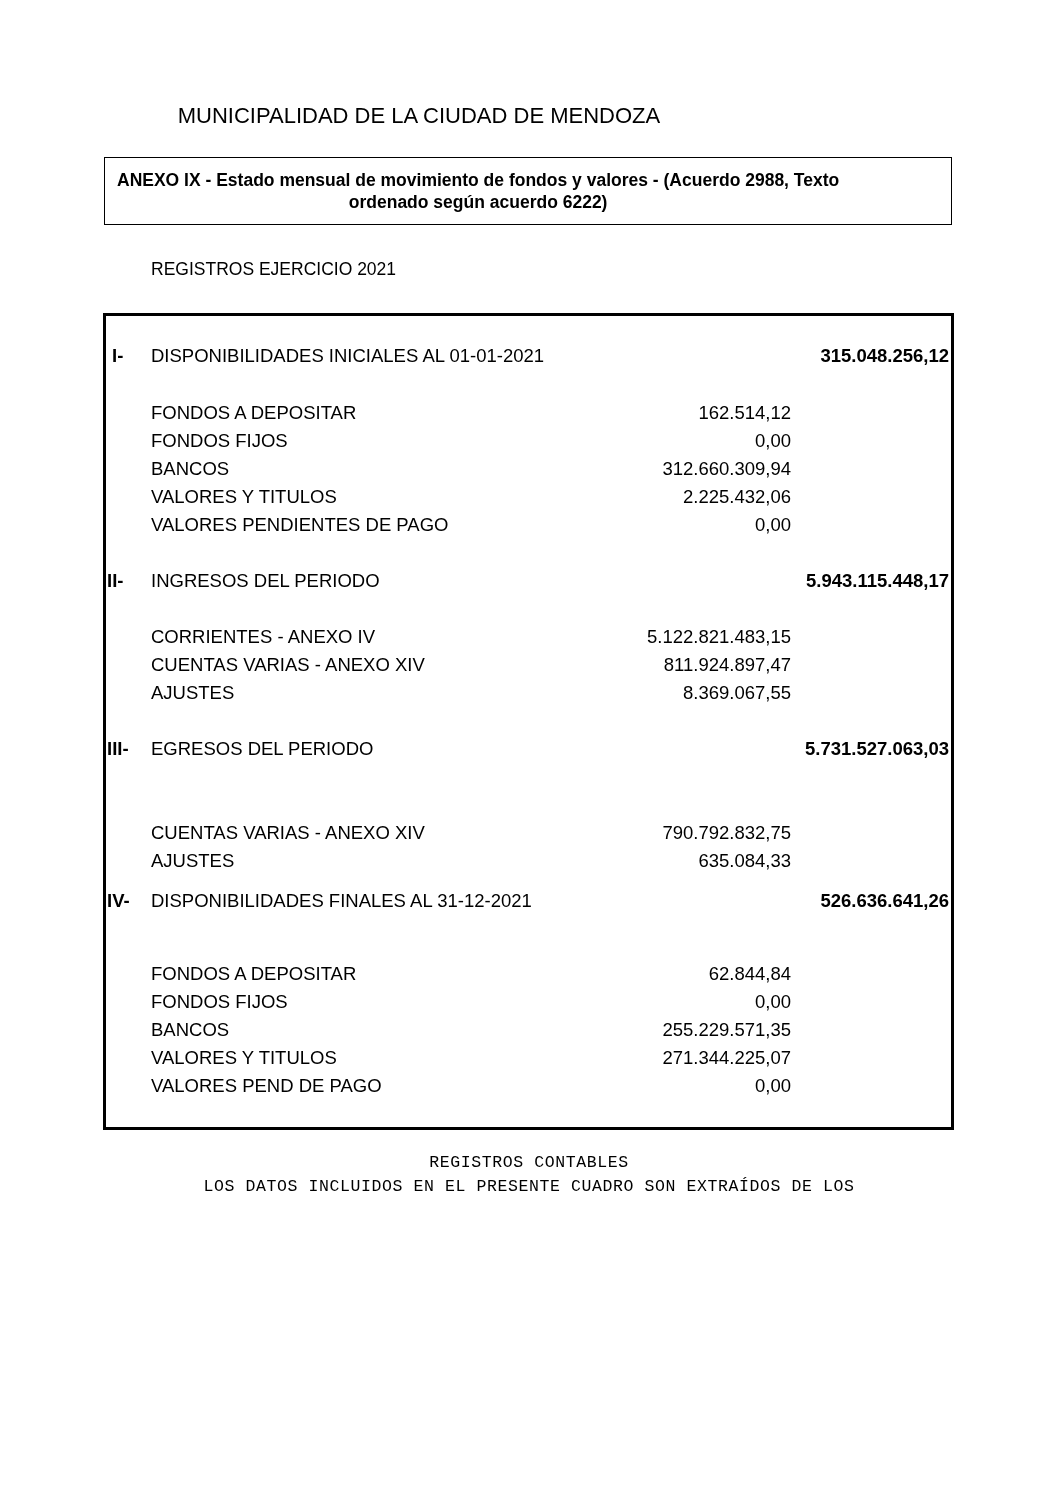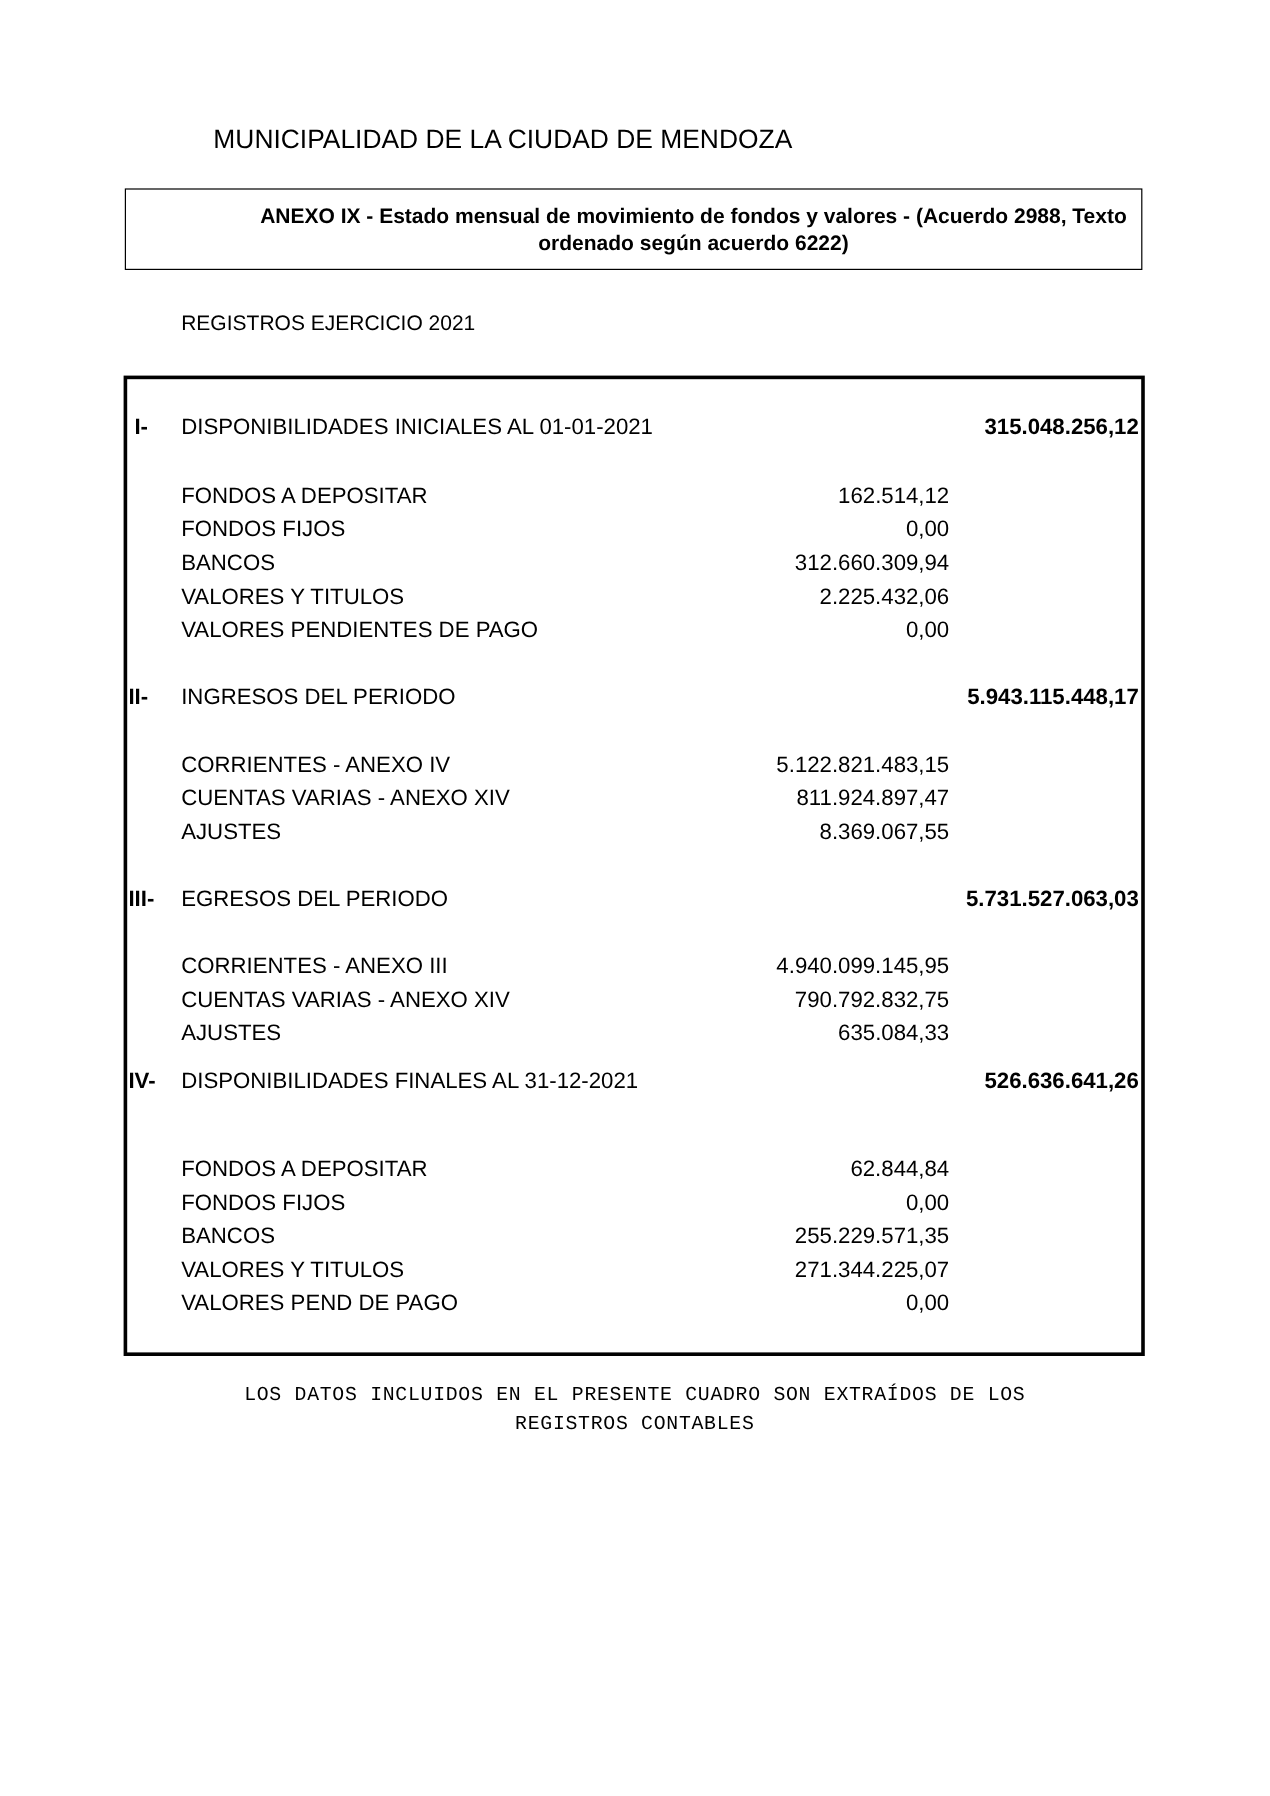--- a/index.html
+++ b/index.html
@@ -4,21 +4,21 @@
   <style>
     html, body { margin: 0; padding: 0; background: #ffffff; }
     body { width: 1058px; height: 1497px; position: relative; color: #000; font-family: "Liberation Sans", sans-serif; }
     .title {
       position: absolute; left: 0; width: 838px; top: 103px; text-align: center;
       font-size: 22px; font-weight: normal; letter-spacing: 0px;
     }
     .annex-box {
       position: absolute; left: 104px; top: 157px; width: 848px; height: 68px;
       border: 1.5px solid #000; box-sizing: border-box;
-      display: flex; align-items: center; justify-content: flex-end; text-align: center;
+      display: flex; align-items: center; justify-content: flex-start; text-align: center;
       font-size: 17.5px; font-weight: bold; line-height: 22px; padding: 0 12px;
     }
     .subtitle {
       position: absolute; left: 151px; top: 259px; font-size: 17.5px; font-weight: normal;
     }
     .table-box {
       position: absolute; left: 103px; top: 313px; width: 851px; height: 817px;
       border: 3px solid #000; box-sizing: border-box;
     }
     .row { position: absolute; left: 0; width: 845px; height: 24px; font-size: 18.5px; line-height: 24px; }
@@ -90,24 +90,20 @@
   <div class="row" style="top:365px">
     <span class="label">AJUSTES</span>
     <span class="amount">8.369.067,55</span>
   </div>
 
   <div class="row header" style="top:421px">
     <span class="roman" style="left:1px">III-</span>
     <span class="label">EGRESOS DEL PERIODO</span>
     <span class="total">5.731.527.063,03</span>
   </div>
-  <div class="row" style="top:477px">
-    <span class="label">CORRIENTES - ANEXO III</span>
-    <span class="amount">4.940.099.145,95</span>
-  </div>
   <div class="row" style="top:505px">
     <span class="label">CUENTAS VARIAS - ANEXO XIV</span>
     <span class="amount">790.792.832,75</span>
   </div>
   <div class="row" style="top:533px">
     <span class="label">AJUSTES</span>
     <span class="amount">635.084,33</span>
   </div>
 
   <div class="row header" style="top:573px">
@@ -131,15 +127,15 @@
     <span class="label">VALORES Y TITULOS</span>
     <span class="amount">271.344.225,07</span>
   </div>
   <div class="row" style="top:758px">
     <span class="label">VALORES PEND DE PAGO</span>
     <span class="amount">0,00</span>
   </div>
 </div>
 
 <div class="footnote">
+  <div>REGISTROS CONTABLES</div>
   <div>LOS DATOS INCLUIDOS EN EL PRESENTE CUADRO SON EXTRAÍDOS DE LOS</div>
-  <div>REGISTROS CONTABLES</div>
 </div>
 
 </body></html>

